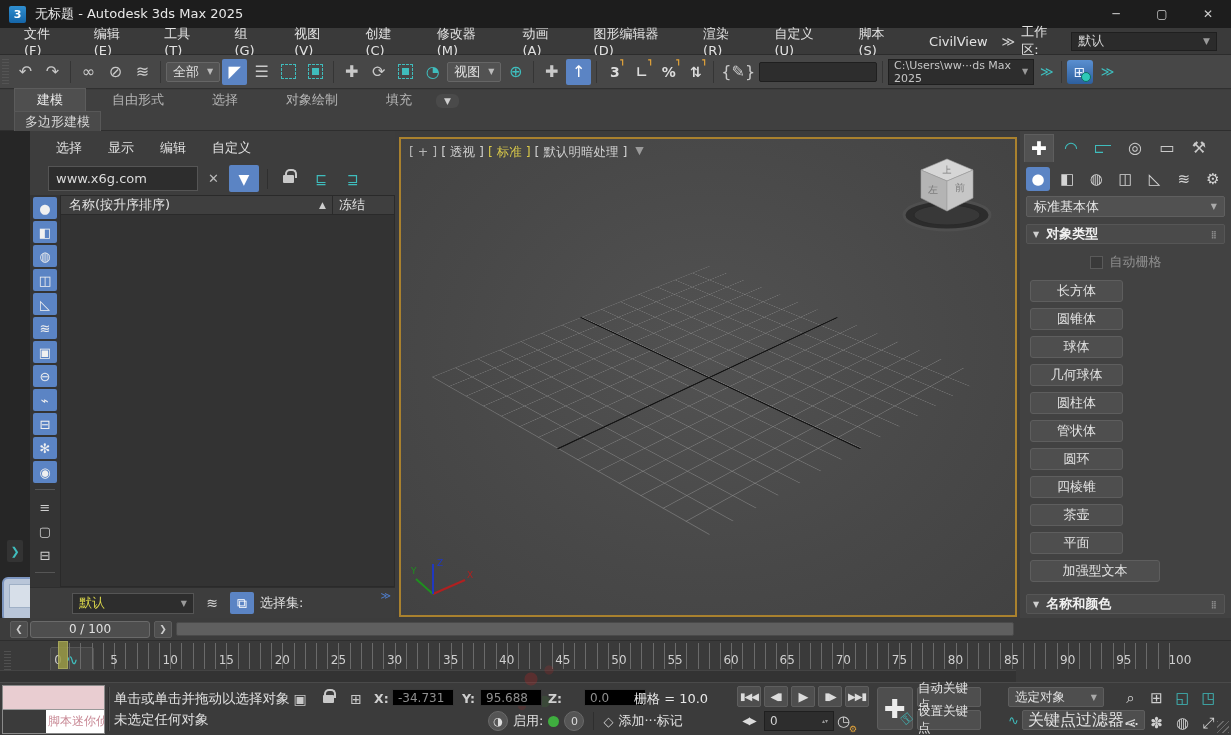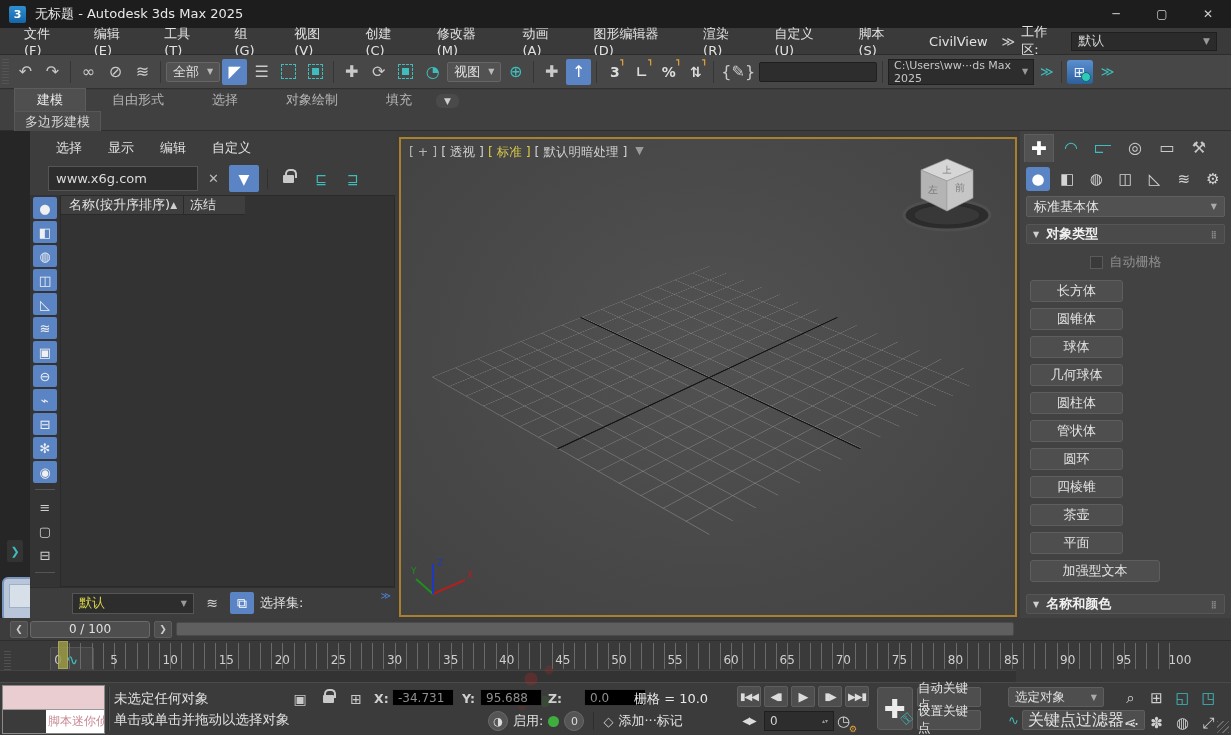--- a/index.html
+++ b/index.html
@@ -86,21 +86,21 @@
     color:#cdcdcd; font-size:14px; }
   .exp-tool .teal { color:#3fbdbd; }
   .exp-sep { width:1px; height:20px; background:#2f2f2f; margin:0 2px; }
   .exp-body { position:absolute; left:0; top:64px; bottom:31px; right:0; display:flex; }
   .exp-sidebar { width:30px; background:#343434; display:flex; flex-direction:column; align-items:center;
     padding-top:2px; gap:2px; overflow:hidden; }
   .side-ico { width:24px; height:22px; background:#5b84c4; border-radius:2px; color:#f0f0f0;
     display:flex; align-items:center; justify-content:center; font-size:13px; flex:none; }
   .side-ico.plain { background:transparent; color:#d0d0d0; }
   .side-div { width:20px; height:1px; background:#555; margin:4px 0; flex:none; }
-  .exp-list { flex:1; background:#333; border:1px solid #2a2a2a; display:flex; flex-direction:row; }
+  .exp-list { flex:1; background:#333; border:1px solid #2a2a2a; display:flex; flex-direction:column; }
   .exp-header { height:19px; background:#3f3f3f; border-bottom:1px solid #2a2a2a; display:flex; align-items:center; color:#e0e0e0; }
   .exp-header .hname { flex:1; padding-left:8px; display:flex; align-items:center; }
   .exp-header .sort { margin-left:auto; margin-right:6px; font-size:9px; color:#cfcfcf; }
   .exp-header .hfreeze { width:62px; border-left:1px solid #2a2a2a; padding-left:6px; }
   .exp-rows { flex:1; background:#333; }
   .exp-footer { position:absolute; left:0; bottom:0; width:100%; height:31px; background:#3d3d3d;
     display:flex; align-items:center; gap:6px; padding-left:42px; border-top:1px solid #2e2e2e; }
   .layer-select { width:122px; height:21px; background:#2d2d2d; border:1px solid #555; color:#d6d24a;
     display:flex; align-items:center; padding:0 6px; }
   .layer-select .dd { margin-left:auto; color:#9a9a9a; font-size:8px; }
@@ -556,22 +556,22 @@
   </div>
 
   <div class="statusbar">
     <div class="watermark"></div>
     <div class="mini-listener">
       <div class="ml-pink"></div>
       <div class="ml-white">脚本迷你侦听:</div>
     </div>
     <div class="sb-sep" style="left:108px"></div>
     <div class="sb-msgs">
+      <div>单击或单击并拖动以选择对象</div>
       <div>未选定任何对象</div>
-      <div>单击或单击并拖动以选择对象</div>
     </div>
     <div class="sb-ico" style="left:288px;top:6px">▣</div>
     <div class="sb-ico" style="left:316px;top:6px">
         <span class="lock"></span>
       </div>
     <div class="sb-ico" style="left:344px;top:6px">⊞</div>
     <span class="coord-label" style="left:374px">X:</span>
     <div class="coord-field" style="left:392px">-34.731</div>
     <span class="coord-label" style="left:462px">Y:</span>
     <div class="coord-field" style="left:480px">95.688</div>

